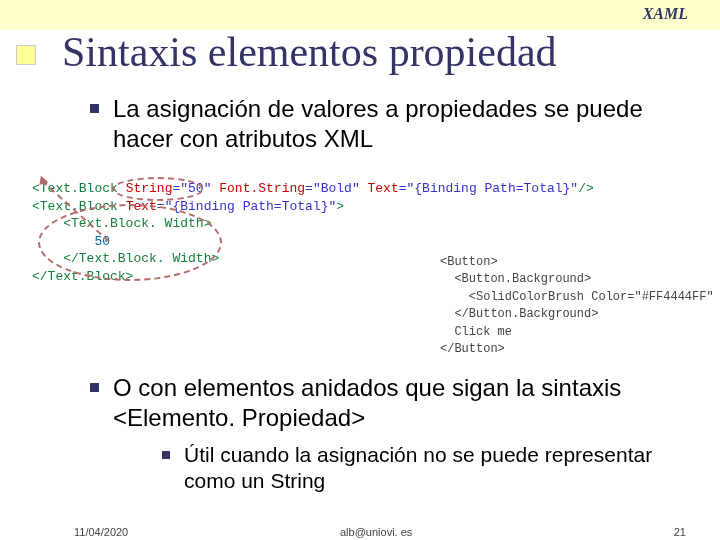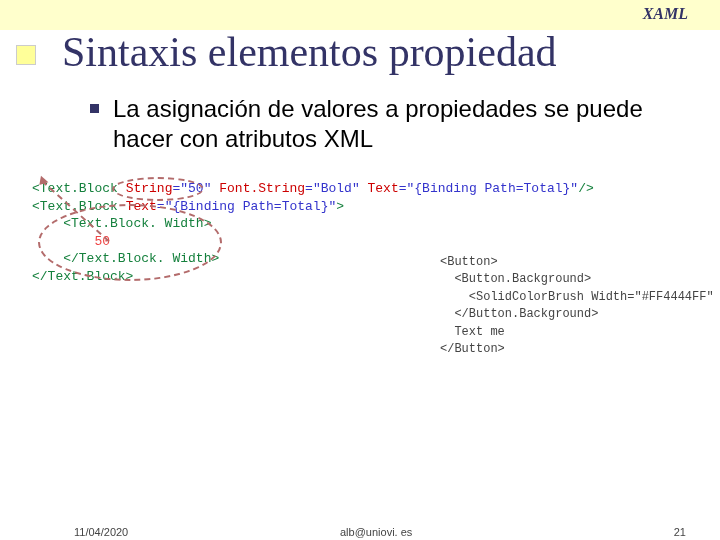--- a/index.html
+++ b/index.html
@@ -111,21 +111,21 @@
     left: 440px;
     font-family: 'Courier New', monospace;
     font-size: 12px;
     line-height: 1.45;
     white-space: pre;
     color: #444;
   }
   .tag { color: #15803d; }
   .attr { color: #cc0000; }
   .val { color: #3333cc; }
-  .txt { color: #ef4444; }
+  .txt { color: #0369a1; }
   .annot {
     position: absolute;
     border: 2px dashed #b36b6b;
     border-radius: 50%;
     pointer-events: none;
   }
   .oval1 {
     top: 177px;
     left: 112px;
     width: 88px;
@@ -192,26 +192,34 @@
 <span class="tag">    &lt;/Text.Block. Width&gt;</span>
 <span class="tag">&lt;/Text.Block&gt;</span></div>
 
   <div class="annot oval1"></div>
   <div class="annot oval2"></div>
   <div class="arrow-line"></div>
   <div class="arrow-head"></div>
 
   <div class="code-area2"><span>&lt;Button&gt;</span>
 <span>  &lt;Button.Background&gt;</span>
-<span>    &lt;SolidColorBrush</span><span> Width</span><span>="#FF4444FF"</span><span> /&gt;</span>
+<span>    &lt;SolidColorBrush</span><span> Color</span><span>="#FF4444FF"</span><span> /&gt;</span>
 <span>  &lt;/Button.Background&gt;</span>
-<span>  Text me</span>
+<span>  Click me</span>
 <span>&lt;/Button&gt;</span></div>
 
-
+  <div class="bullet1 b1-second">
+    <span class="bullet-sq"></span>
+    <span>O con elementos anidados que sigan la sintaxis &lt;Elemento. Propiedad&gt;</span>
+  </div>
+
+  <div class="bullet2">
+    <span class="bullet-sq"></span>
+    <span>Útil cuando la asignación no se puede representar como un String</span>
+  </div>
 
   <div class="footer">
     <span class="footer-date">11/04/2020</span>
     <span class="footer-email">alb@uniovi. es</span>
     <span class="footer-page">21</span>
   </div>
 
 </div>
 
 </body></html>

